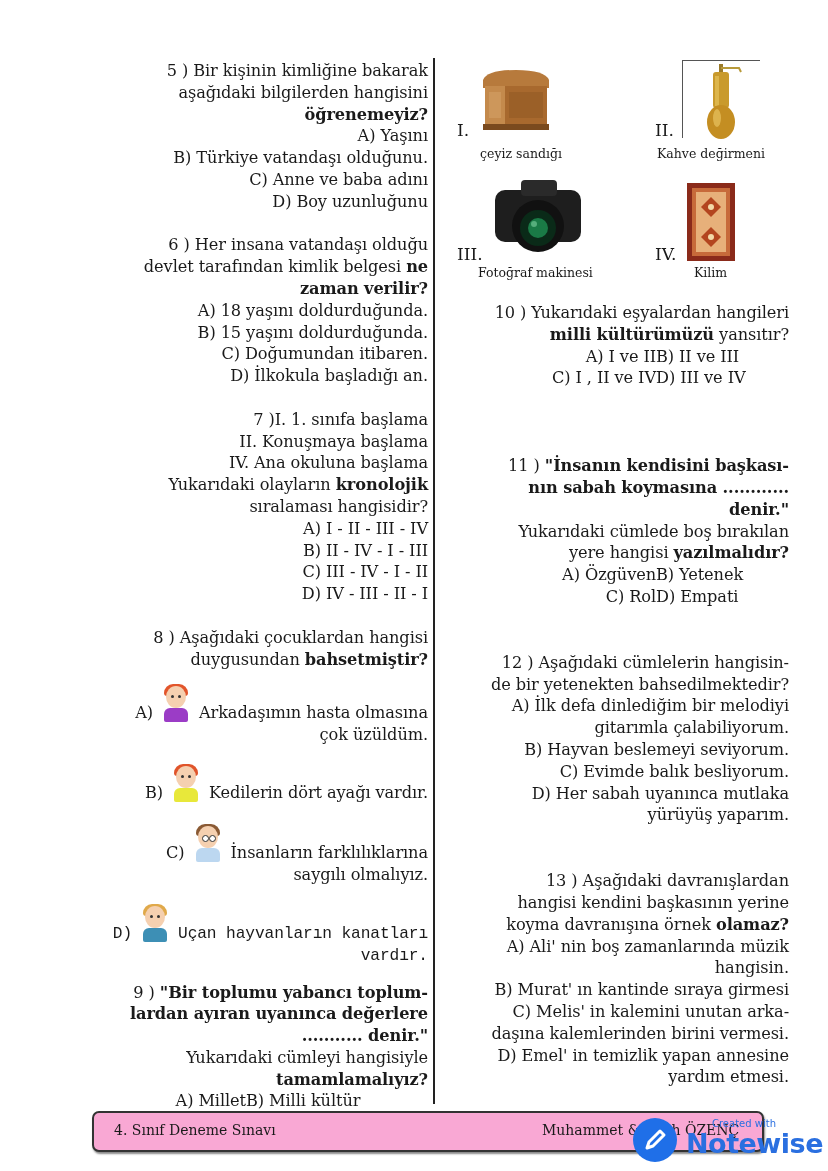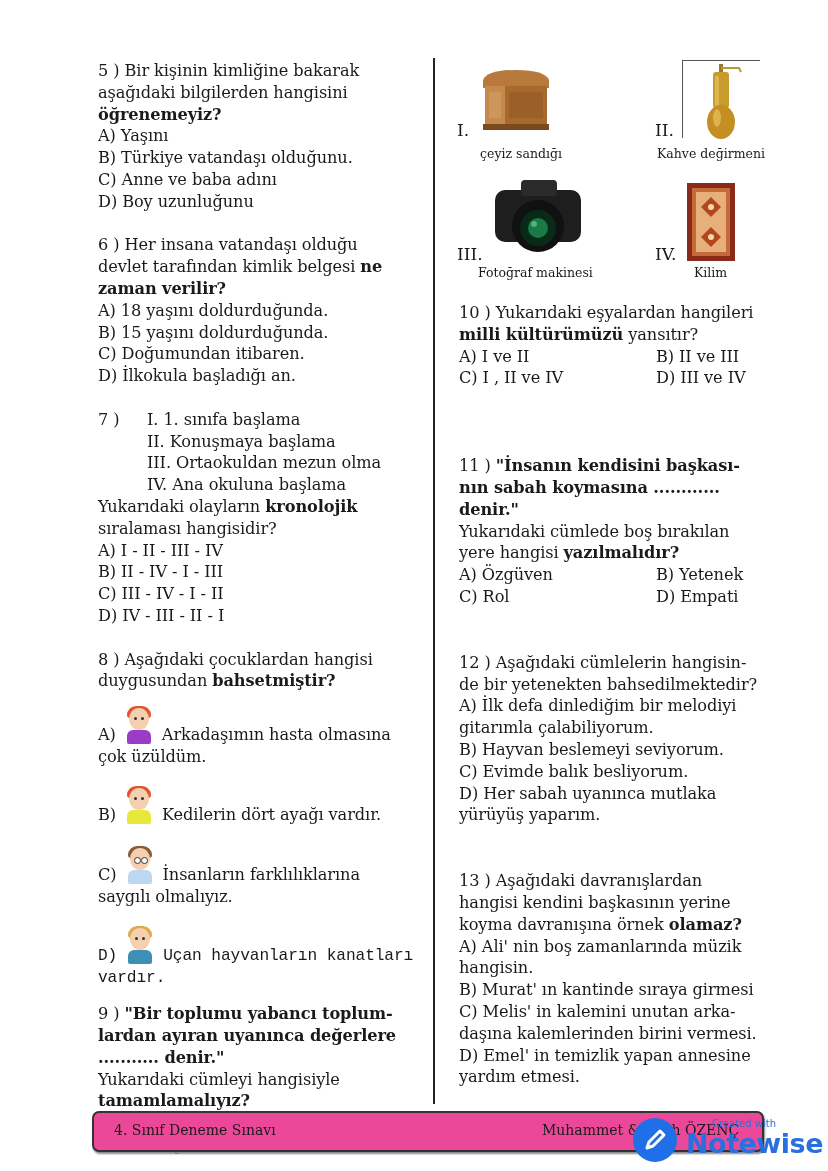--- a/index.html
+++ b/index.html
@@ -1,18 +1,18 @@
 <!DOCTYPE html>
 <html><head>
 <meta charset="utf-8">
 <style>
   html, body { margin:0; padding:0; background:#ffffff; }
   body { width:828px; height:1171px; position:relative; overflow:hidden;
          font-family:"DejaVu Serif", "Liberation Serif", serif; color:#1a1a1a; }
-  .col { position:absolute; font-size:16.2px; line-height:21.8px; letter-spacing:-0.1px; }
+  .col { position:absolute; font-size:16.2px; line-height:21.8px; letter-spacing:-0.1px;text-align:right; }
   .left { left:98px; top:60px; width:330px; }
   .right { left:459px; top:300px; width:330px; }
   .divider { position:absolute; left:433px; top:58px; width:2px; height:1046px; background:#222; }
   .q { margin:0; }
   .gap { height:21.8px; }
   b { font-weight:bold; }
   .row2 { display:flex; }
   .row2 > span { display:block; }
   .ind { padding-left:49px; }
   .num7 { display:inline-block; width:49px; }
@@ -20,21 +20,21 @@
   .kid .head { position:absolute; left:7px; top:0; width:20px; height:22px; border-radius:50%; background:#f5d0b0; }
   .kid .hair { position:absolute; left:5px; top:-2px; width:24px; height:12px; border-radius:12px 12px 4px 4px; }
   .kid .body { position:absolute; left:5px; top:22px; width:24px; height:14px; border-radius:6px 6px 2px 2px; }
   .kid .eye { position:absolute; top:9px; width:3px; height:3px; border-radius:50%; background:#333; }
   
   .items { position:absolute; left:455px; top:58px; width:330px; height:230px; }
   .item { position:absolute; }
   .roman { position:absolute; font-size:17px; }
   .cap { position:absolute; font-size:12.5px; white-space:nowrap; }
   
-  .footer { position:absolute; left:92px; top:1111px; width:668px; height:37px; background:#ec4899;
+  .footer { position:absolute; left:92px; top:1111px; width:668px; height:37px; background:#f9a8d4;
             border:2px solid #333; border-radius:7px; box-shadow:1px 2px 2px #888; }
   .footer .l { position:absolute; left:20px; top:9px; font-size:14px; }
   .footer .r { position:absolute; left:448px; top:9px; font-size:14px; }
   .badge { position:absolute; left:633px; top:1118px; width:44px; height:44px; border-radius:50%; background:#1f6fe8; }
   .brand { position:absolute; left:686px; top:1128px; font-family:"DejaVu Sans", sans-serif; font-weight:bold;
            font-size:27px; color:#2a6fe0; letter-spacing:-0.5px; }
   .brand-small { position:absolute; left:712px; top:1118px; font-family:"DejaVu Sans", sans-serif; font-size:10px; color:#2a6fe0; }
 </style>
 </head>
 <body>
@@ -59,21 +59,20 @@
     <p class="q">A) 18 yaşını doldurduğunda.</p>
     <p class="q">B) 15 yaşını doldurduğunda.</p>
     <p class="q">C) Doğumundan itibaren.</p>
     <p class="q">D) İlkokula başladığı an.</p>
   </div>
   <div class="gap"></div>
 
   <div>
     <p class="q"><span class="num7">7 )</span><span>I. 1. sınıfa başlama</span></p>
     <p class="q ind">II. Konuşmaya başlama</p>
-    <p class="q ind">III. Ortaokuldan mezun olma</p>
     <p class="q ind">IV. Ana okuluna başlama</p>
     <p class="q"><span>Yukarıdaki olayların </span><b>kronolojik</b></p>
     <p class="q">sıralaması hangisidir?</p>
     <p class="q">A) I - II - III - IV</p>
     <p class="q">B) II - IV - I - III</p>
     <p class="q">C) III - IV - I - II</p>
     <p class="q">D) IV - III - II - I</p>
   </div>
   <div class="gap"></div>
 

